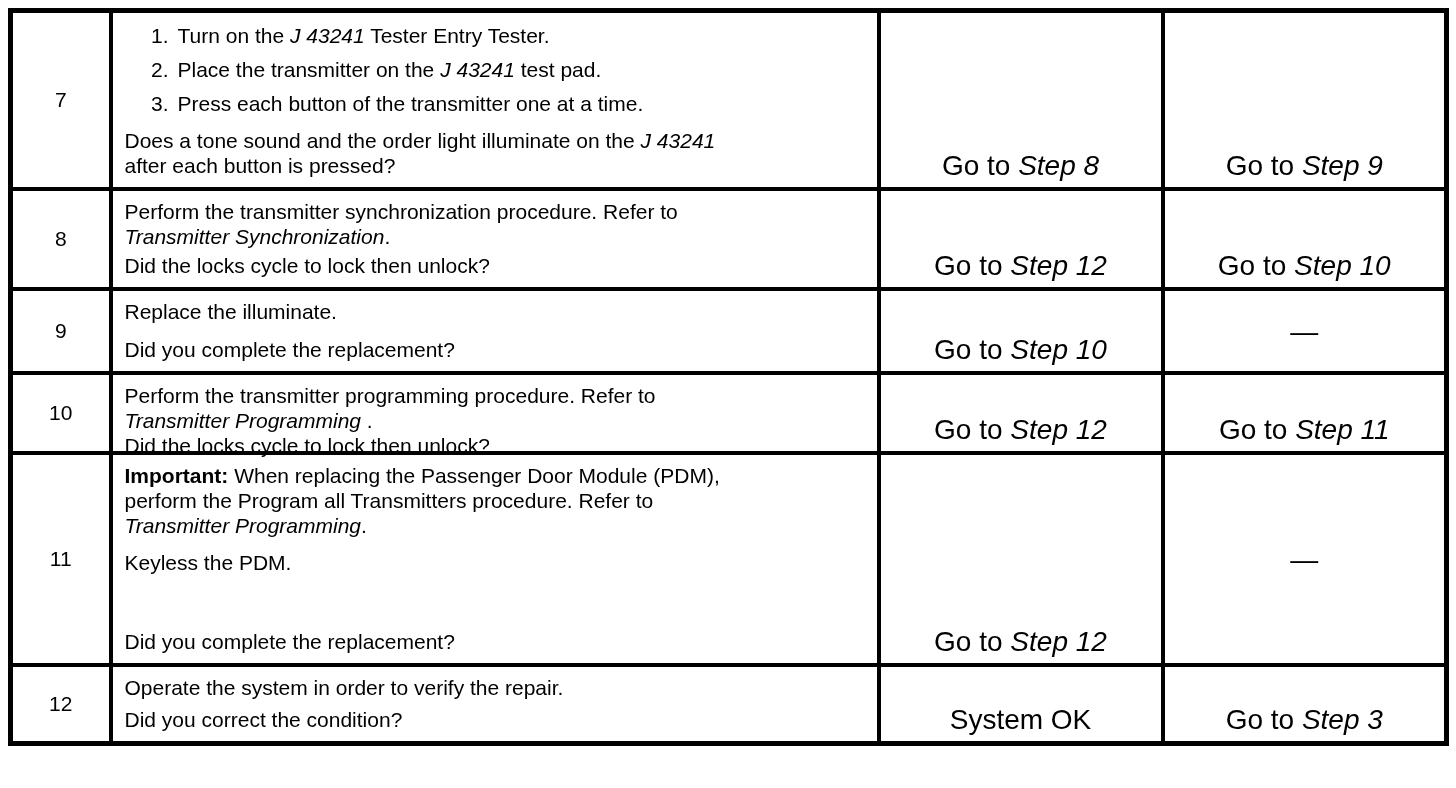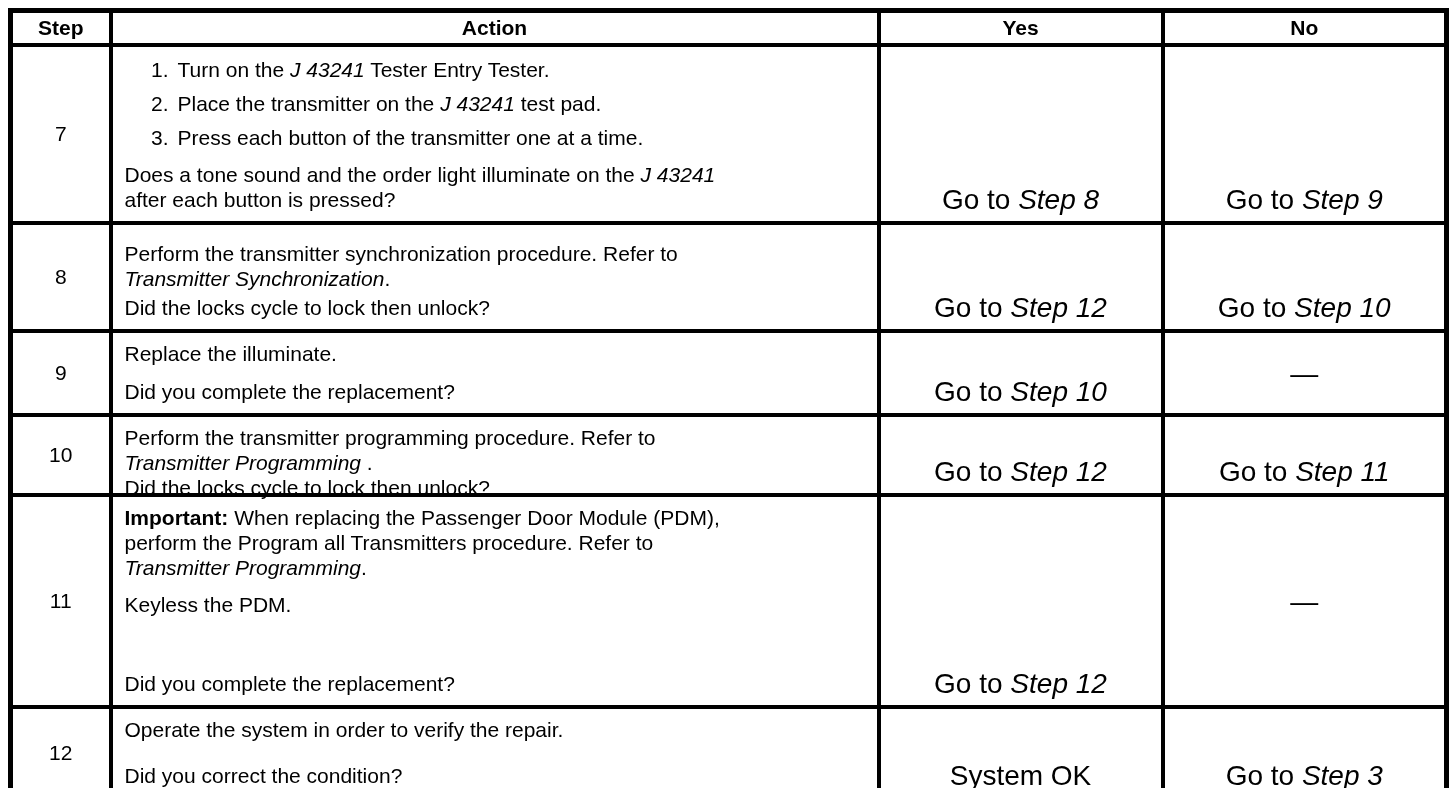--- a/index.html
+++ b/index.html
@@ -52,45 +52,39 @@
     display:flex; box-sizing:border-box;
     font-size:28px; line-height:25px;
     justify-content:center;
   }
   .ce { align-items:flex-end; padding-bottom:9px; }
   .cd { align-items:center; }
   .it { font-style:italic; }
   .bd { font-weight:bold; }
   
   tr.r7  .cf, tr.r7  .ce, tr.r7  .cd { height:174px; }
-  tr.r8  .cf, tr.r8  .ce, tr.r8  .cd { height:96px;margin-top:8px;  }
+  tr.r8  .cf, tr.r8  .ce, tr.r8  .cd { height:96px;  }
   tr.r9  .cf, tr.r9  .ce, tr.r9  .cd { height:80px;  }
   tr.r10 .cf, tr.r10 .ce, tr.r10 .cd { height:76px; }
   tr.r11 .cf, tr.r11 .ce, tr.r11 .cd { height:208px; }
-  tr.r12 .cf, tr.r12 .ce, tr.r12 .cd { height:88px;  }
+  tr.r12 .cf, tr.r12 .ce, tr.r12 .cd { height:74px;  }
   tr.r11 .question { margin-top:auto; }
 </style>
 </head>
 <body>
 
 <div class="page">
   <table class="diag">
     <colgroup>
       <col style="width:100px">
       <col style="width:768px">
       <col style="width:284px">
       <col style="width:284px">
     </colgroup>
     <tbody>
-        <tr class="rh">
-      <th class="hdr">Step</th>
-      <th class="hdr">Action</th>
-      <th class="hdr">Yes</th>
-      <th class="hdr">No</th>
-    </tr>
 
     <tr class="r7">
       <td class="step">7</td>
       <td class="action">
         <div class="cf">
           <div class="list">
             <div class="li">
               <span class="marker">1.</span>
               <span><span>Turn on the </span><span class="it">J 43241</span><span> Tester Entry Tester.</span></span>
             </div>

